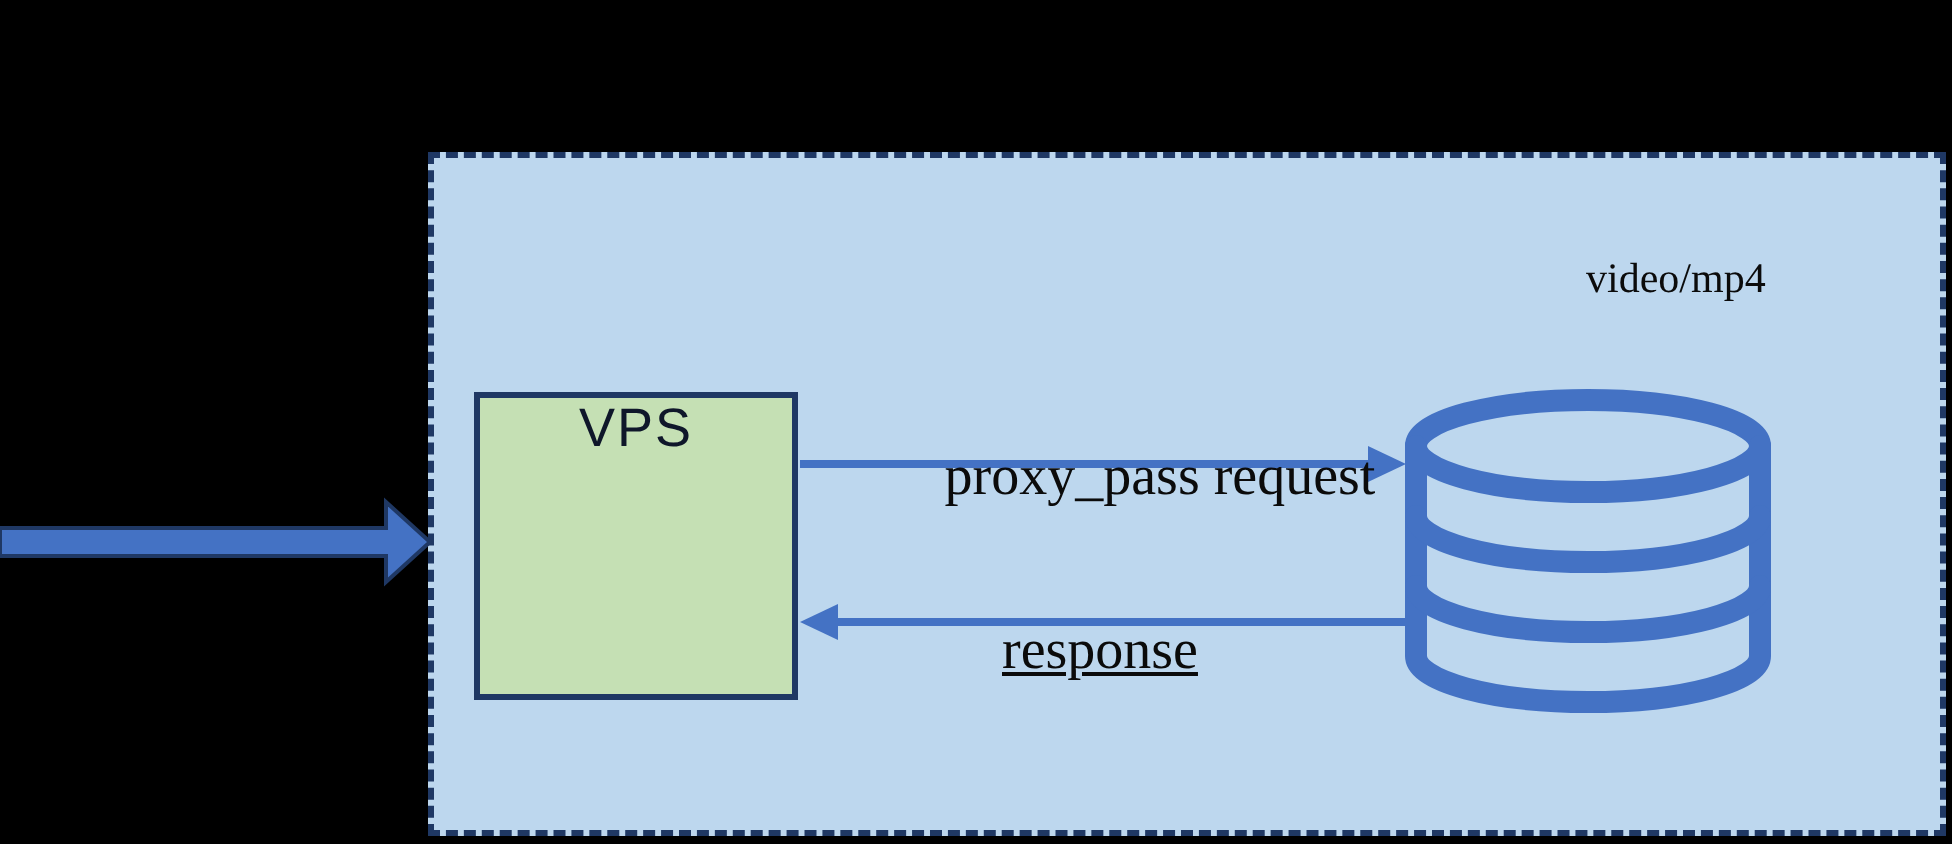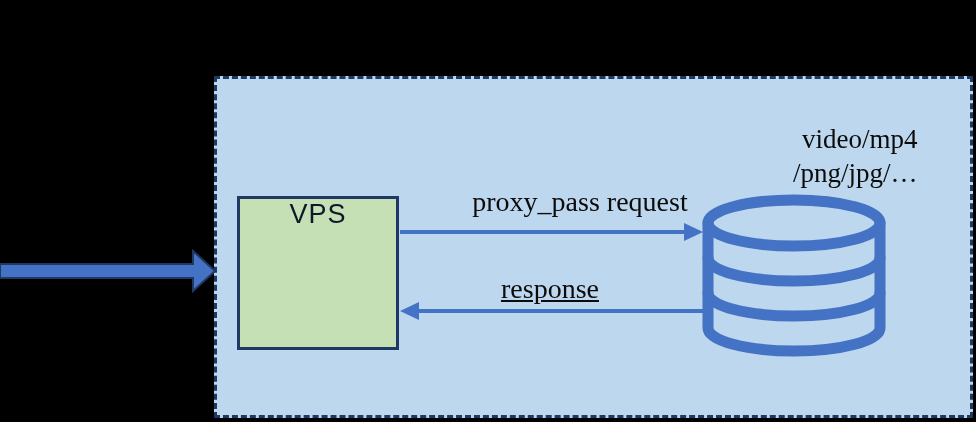--- a/index.html
+++ b/index.html
@@ -40,30 +40,31 @@
   #big-arrow   { left: 0px;   top: 248px; }
   #req-arrow   { left: 399px; top: 220px; }
   #resp-arrow  { left: 400px; top: 299px; }
   #db-icon     { left: 701px; top: 193px; }
   .edge-label {
     position: absolute;
     color: #0b0b0b;
     font-size: 28px;
     text-align: center;
     white-space: nowrap;
+    margin-top: 37px;
   }
   #req-label  { left: 445px; top: 186px; width: 270px; }
   #resp-label { left: 445px; top: 273px; width: 210px; text-decoration: underline; }
   .db-caption {
     position: absolute;
     left: 793px; top: 122px;
-    font-size: 27px;
+    font-size: 21px;
     line-height: 34px;
     color: #0b0b0b;
-    text-align: right;
+    text-align: center;
     white-space: nowrap;
   }
 </style>
 </head>
 <body>
 
 <div id="stage">
 
   <div class="region"></div>
 
@@ -91,16 +92,15 @@
     <g fill="none" stroke="#4472c4" stroke-width="11" stroke-linecap="round" stroke-linejoin="round">
       <ellipse cx="93" cy="30" rx="86" ry="23"></ellipse>
       <path d="M 7 30 L 7 135 A 86 23 0 0 0 179 135 L 179 30"></path>
       <path d="M 7 65 A 86 23 0 0 0 179 65"></path>
       <path d="M 7 100 A 86 23 0 0 0 179 100"></path>
     </g>
   </svg>
 
   <div class="db-caption">
     <div>video/mp4</div>
-    <div>/png/jpg/…</div>
   </div>
 
 </div>
 
 </body></html>

